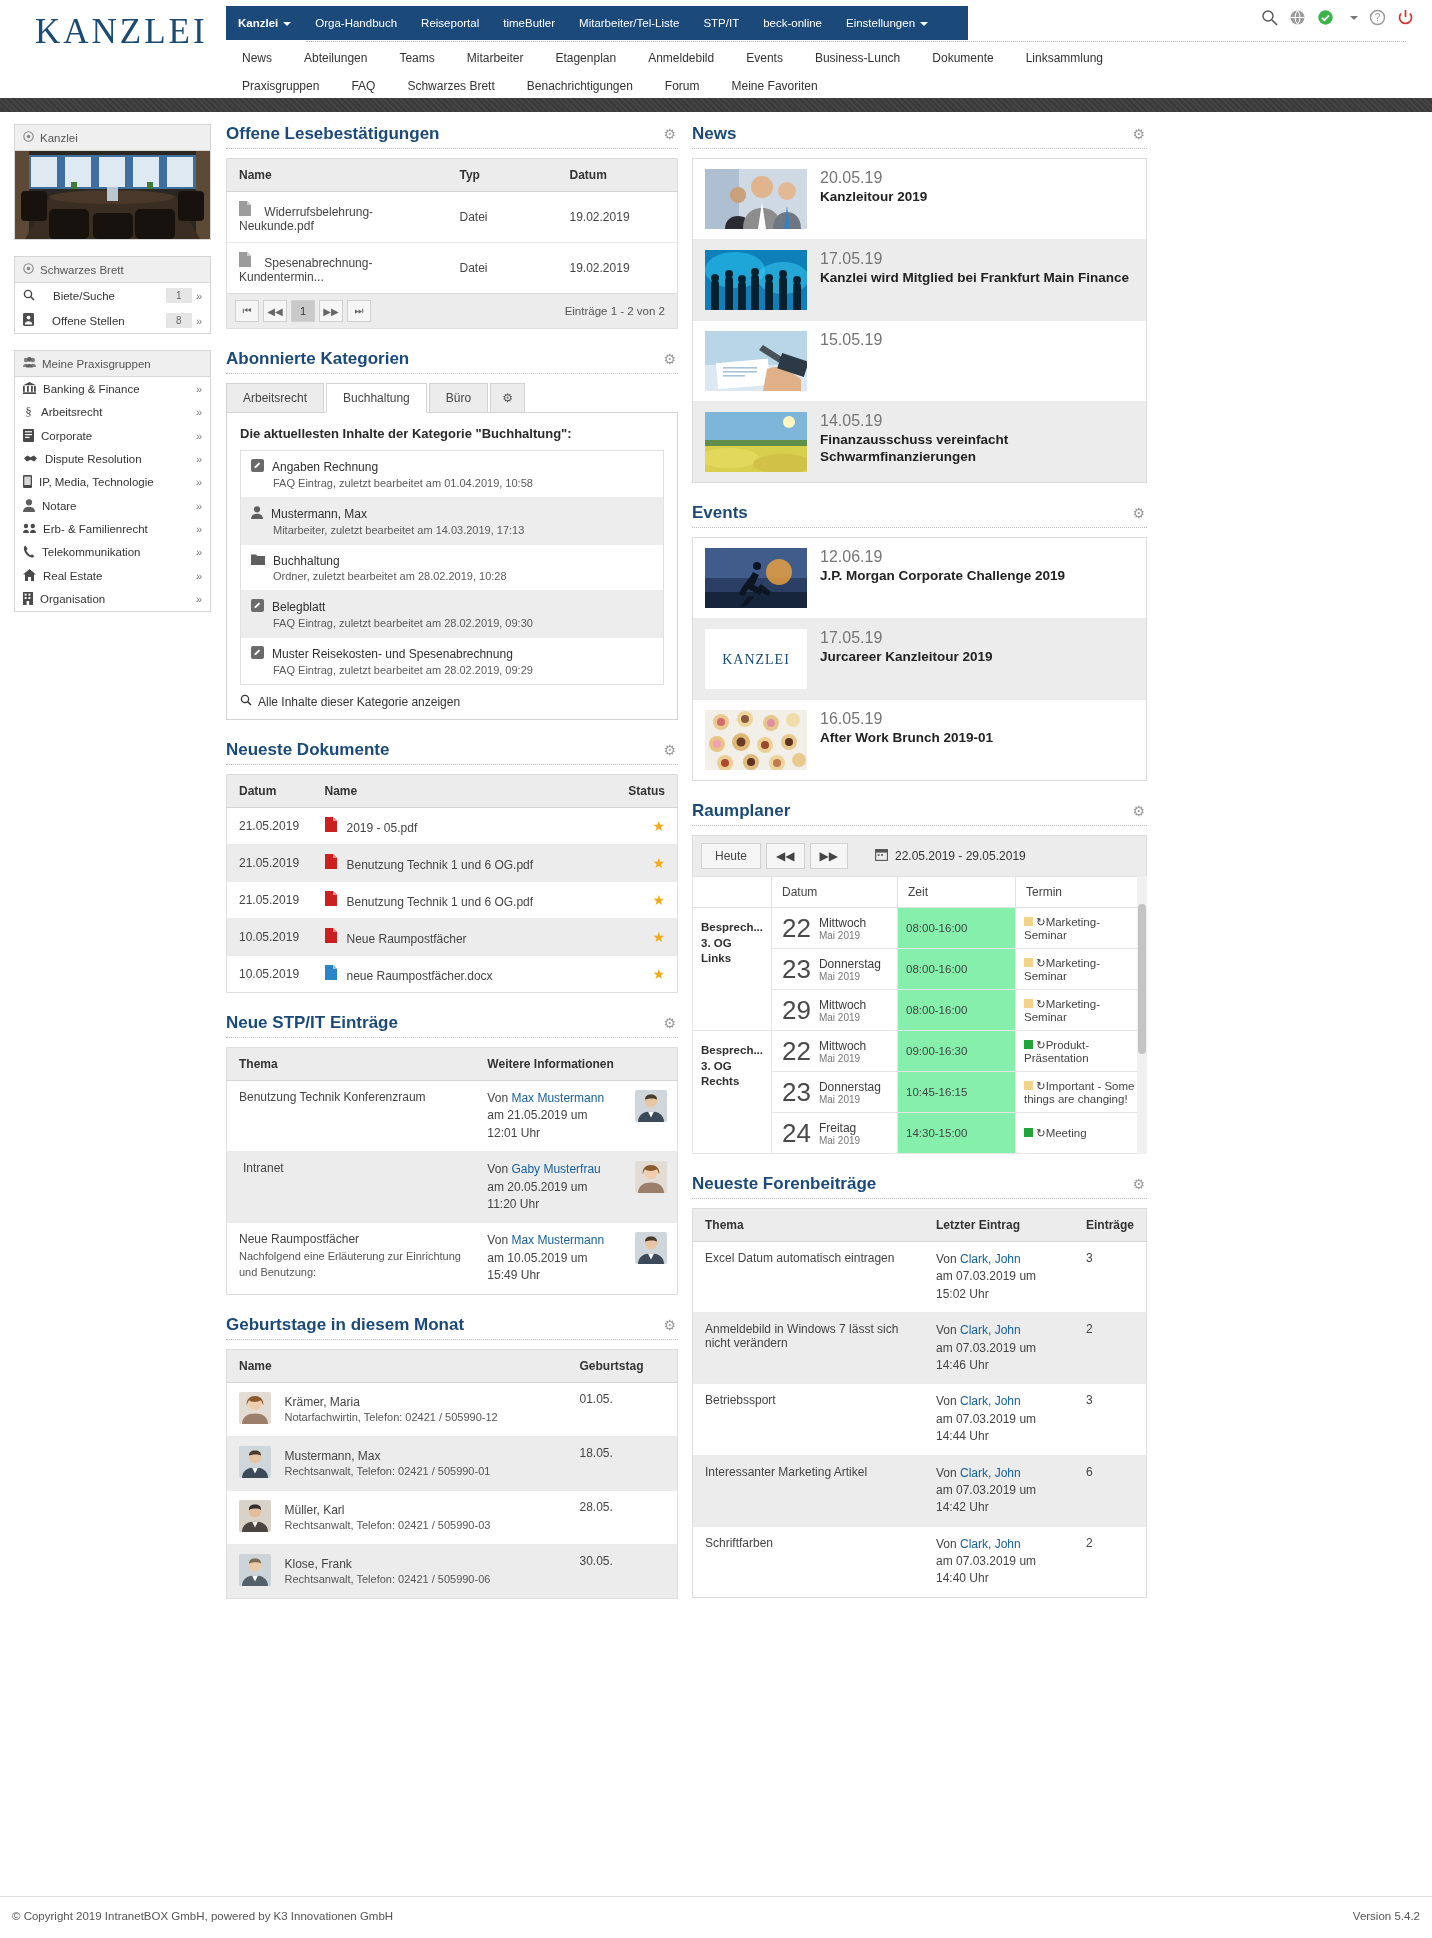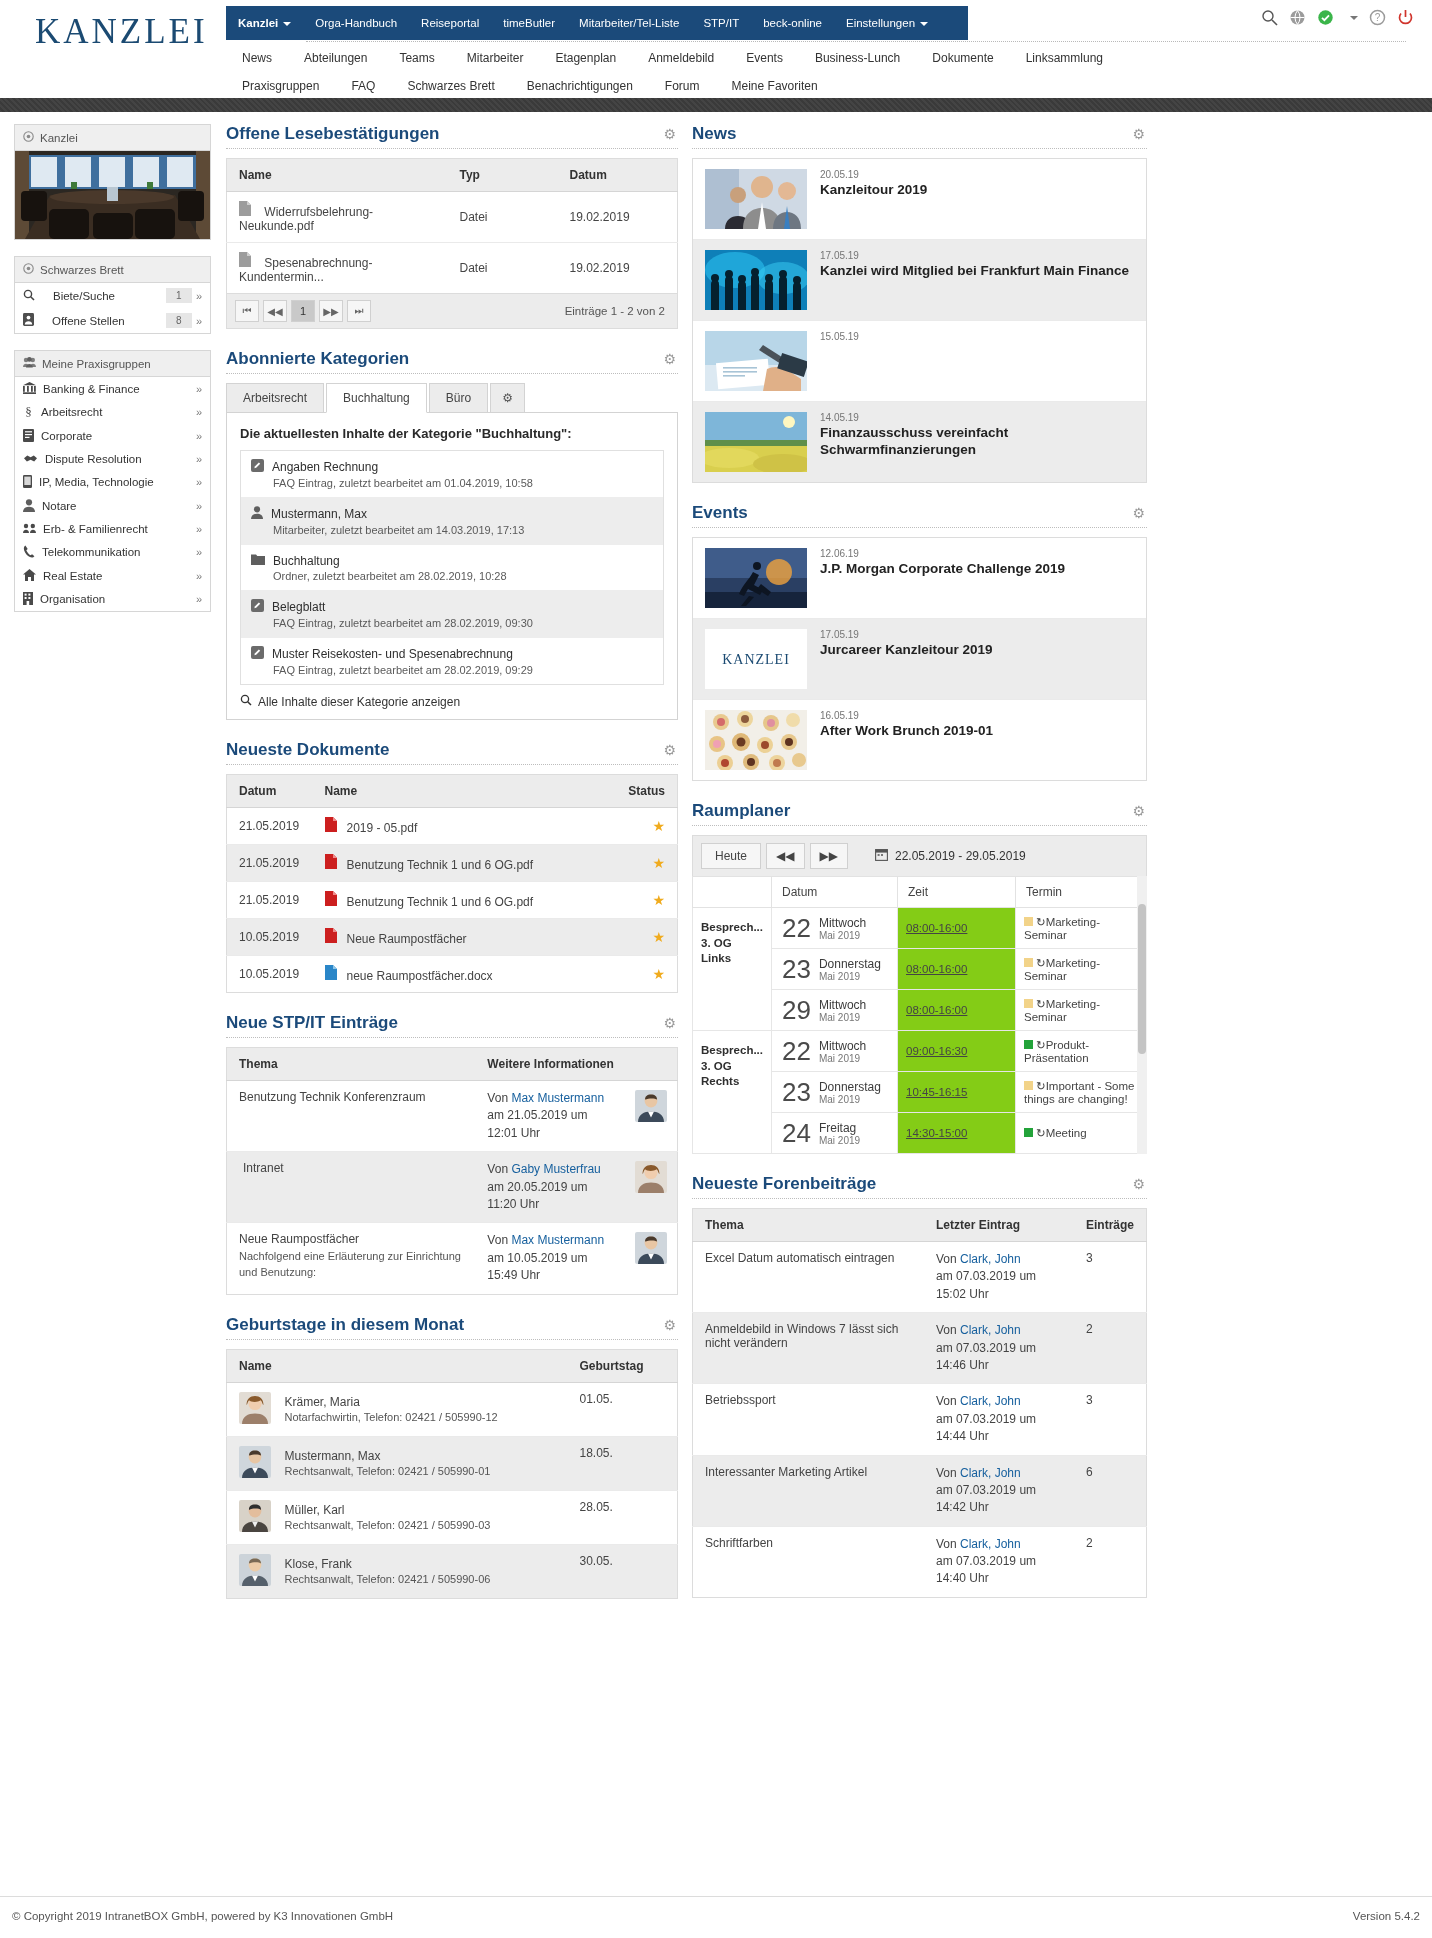--- a/index.html
+++ b/index.html
@@ -94,41 +94,41 @@
   .star { color:#f0ab1e; font-size:14px; }
   .avatar { width:32px;height:32px;border-radius:2px; display:inline-block; }
   .lnk { color:#17609e; }
 
   
   .cardlist { border:1px solid #dcdcdc; background:#fff; }
   .card { display:flex; gap:13px; padding:10px 12px; border-bottom:1px solid #eaeaea; align-items:flex-start; cursor:pointer;}
   .card:last-child { border-bottom:none; }
   .card.alt { background:#ececec; }
   .thumb { width:102px; height:60px; flex:none; display:block; }
-  .card .date { font-size:10px; color:#757575; }
+  .card .date { font-size:16px; color:#757575; }
   .card .hl { font-size:13.5px; font-weight:bold; color:#222; line-height:1.25; margin-top:2px; }
 
   
   .rp-tools { background:#ececec; border:1px solid #dcdcdc; border-bottom:none; padding:7px 8px;
               display:flex; align-items:center; gap:5px; }
   .rp-btn { border:1px solid #d0d0d0; background:#f6f6f6; padding:5px 13px; font-size:12px;
             color:#444; cursor:pointer; }
   .rp-btn.sq { padding:5px 9px; }
   .rp-range { margin-left:22px; font-size:12px; color:#333; display:flex; align-items:center; gap:7px; }
   .rp-refresh { margin-left:auto; color:#555; font-size:13px; cursor:pointer; padding-right:6px;}
   table.rp { width:100%; border-collapse:collapse; border:1px solid #dcdcdc; background:#fff; }
   table.rp th { background:#fff; text-align:left; font-size:12px; font-weight:normal; color:#444;
                 padding:8px 10px; border:1px solid #e2e2e2; }
   table.rp td { border:1px solid #e6e6e6; padding:5px 8px; font-size:11.5px; color:#444;
                 vertical-align:middle; }
   .room { font-weight:bold; font-size:11.5px; color:#2f2f2f; line-height:1.35; }
   .daynum { font-size:26px; color:#4a4a4a; font-weight:300; line-height:1; }
   .dayname { font-size:12px; color:#3b3b3b; }
   .daymon { font-size:10px; color:#777; }
-  .zeitcell { background:#84cc16;text-decoration:underline; }
+  .zeitcell { background:#86efac; }
   .sw { display:inline-block; width:9px;height:9px; vertical-align:0px; margin-right:3px; }
   .rp-scroll { position:absolute; right:0; top:0; width:10px; height:100%; background:#f0f0f0; }
   .rp-thumbbar { position:absolute; right:1px; top:28px; width:8px; height:150px; background:#c4c4c4; border-radius:4px;}
 
   
   .footer { position:absolute; left:0; top:1896px; width:1432px; height:42px;
             border-top:1px solid #dcdcdc; background:#fff; }
   .footer .l { position:absolute; left:12px; top:13px; font-size:11.5px; color:#555; }
   .footer .r { position:absolute; right:12px; top:13px; font-size:11.5px; color:#555; }
 </style>

